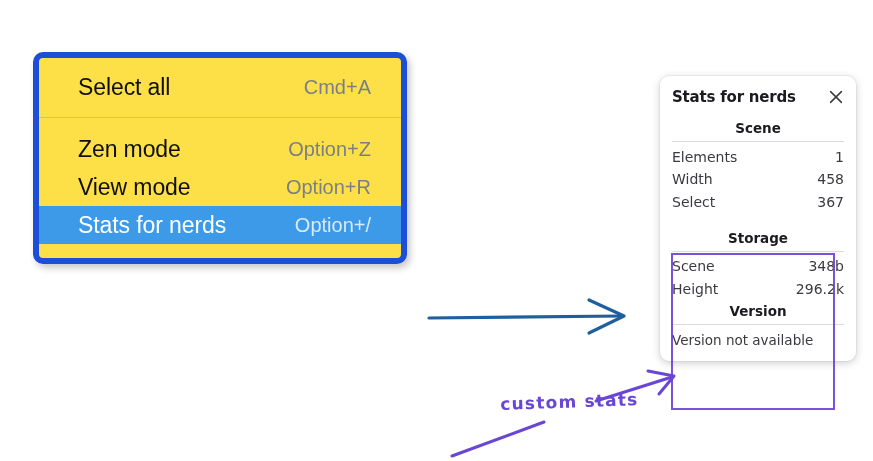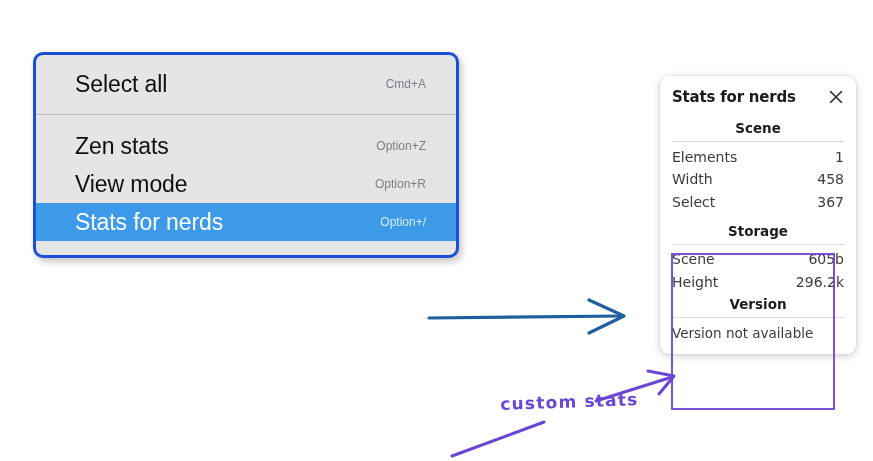--- a/index.html
+++ b/index.html
@@ -10,23 +10,23 @@
     position:relative;
     overflow:hidden;
     -webkit-font-smoothing:antialiased;
   }
   .stage{position:absolute;inset:0;}
 
   
   .ctx-menu{
     position:absolute;
     left:33px; top:52px;
-    width:426px;
-    background:#e5e5e5;
-    border:3px solid #1d4ed8;
+    width:374px;
+    background:#fde047;
+    border:6px solid #1d4ed8;
     border-radius:10px;
     box-shadow:3px 4px 7px rgba(0,0,0,.22);
     overflow:hidden;
     box-sizing:border-box;
   }
   .ctx-group{padding:10px 0 11px 0;}
   .ctx-group.g2{padding:12px 0 14px 0;}
   .ctx-sep{height:1px;background:#b9bec6;}
   .ctx-item{
     display:flex;align-items:center;justify-content:space-between;
@@ -35,21 +35,21 @@
     box-sizing:border-box;
     cursor:default;
   }
   .ctx-label{
     font-size:23px;
     color:#0f0f10;
     letter-spacing:-0.1px;
     white-space:nowrap;
   }
   .ctx-shortcut{
-    font-size:12px;
+    font-size:20px;
     color:#7a7f87;
     white-space:nowrap;
   }
   .ctx-item.selected{background:#3d9ae8;}
   .ctx-item.selected .ctx-label{color:#ffffff;}
   .ctx-item.selected .ctx-shortcut{color:#d6ebfb;}
 
   
   .stats-panel{
     position:absolute;
@@ -142,21 +142,21 @@
       <div class="ctx-item">
         <span class="ctx-label">Select all</span>
         <span class="ctx-shortcut">Cmd+A</span>
       </div>
     </div>
 
     <div class="ctx-sep"></div>
 
     <div class="ctx-group g2">
       <div class="ctx-item">
-        <span class="ctx-label">Zen stats</span>
+        <span class="ctx-label">Zen mode</span>
         <span class="ctx-shortcut">Option+Z</span>
       </div>
       <div class="ctx-item">
         <span class="ctx-label">View mode</span>
         <span class="ctx-shortcut">Option+R</span>
       </div>
       <div class="ctx-item selected">
         <span class="ctx-label">Stats for nerds</span>
         <span class="ctx-shortcut">Option+/</span>
       </div>
@@ -184,26 +184,26 @@
       <div class="sp-row">
         <span class="k">Width</span>
         <span class="v">458</span>
       </div>
       <div class="sp-row">
         <span class="k">Select</span>
         <span class="v">367</span>
       </div>
     </div>
 
-    <div style="margin-top:7px;">
+    <div style="margin-top:14px;">
       <div class="sp-section-head">Storage</div>
       <div class="sp-rule"></div>
       <div class="sp-row">
         <span class="k">Scene</span>
-        <span class="v">605b</span>
+        <span class="v">348b</span>
       </div>
       <div class="sp-row">
         <span class="k">Height</span>
         <span class="v">296.2k</span>
       </div>
     </div>
 
     <div style="margin-top:0;">
       <div class="sp-section-head">Version</div>
       <div class="sp-rule"></div>

